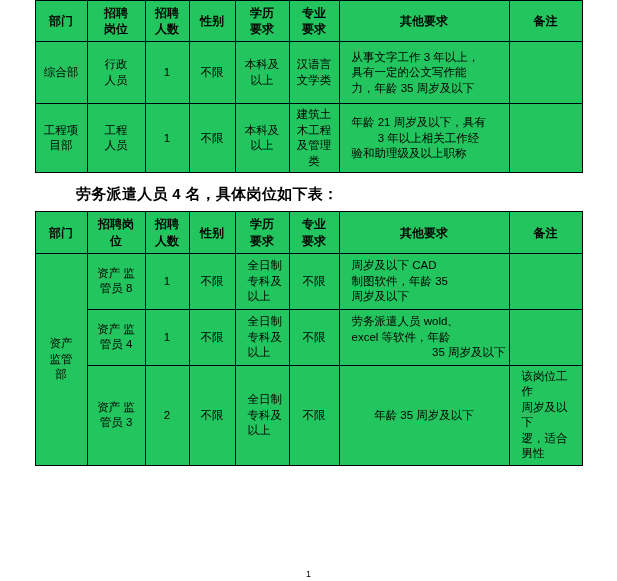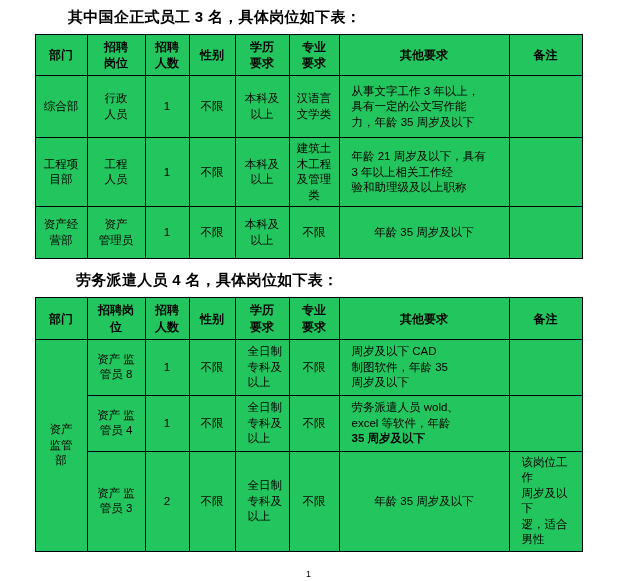--- a/index.html
+++ b/index.html
@@ -96,21 +96,20 @@
     font-size: 9px;
     color: #000;
   }
 </style>
 </head>
 <body>
 
 <div class="page">
 
   <div class="section">
-    <div class="section-title sec1-title">其中国企正式员工 3 名，具体岗位如下表：</div>
 
     <table class="tbl1">
       <colgroup>
         <col class="c-dept">
           <col class="c-post">
           <col class="c-num">
           <col class="c-sex">
         <col class="c-edu">
           <col class="c-major">
           <col class="c-other">
@@ -180,45 +179,22 @@
             <div>以上</div>
           </td>
           <td>
             <div>建筑土</div>
             <div>木工程</div>
             <div>及管理</div>
             <div>类</div>
           </td>
           <td class="left">
             <div>年龄 21 周岁及以下，具有</div>
-            <div style="">3 年以上相关工作经</div>
+            <div style="text-align:center;">3 年以上相关工作经</div>
             <div>验和助理级及以上职称</div>
-          </td>
-          <td></td>
-        </tr>
-        <tr class="r3">
-          <td>
-            <div>资产经</div>
-            <div>营部</div>
-          </td>
-          <td>
-            <div>资产</div>
-            <div>管理员</div>
-          </td>
-          <td>1</td>
-          <td>不限</td>
-          <td>
-            <div>本科及</div>
-            <div>以上</div>
-          </td>
-          <td>
-            <div>不限</div>
-          </td>
-          <td>
-            <div>年龄 35 周岁及以下</div>
           </td>
           <td></td>
         </tr>
       </tbody>
     </table>
   </div>
 
   <div class="section">
     <div class="section-title sec2-title">劳务派遣人员 4 名，具体岗位如下表：</div>
 
@@ -292,21 +268,21 @@
           <td>不限</td>
           <td class="left">
             <div>全日制</div>
             <div>专科及</div>
             <div>以上</div>
           </td>
           <td>不限</td>
           <td class="left">
             <div>劳务派遣人员 wold、</div>
             <div>excel 等软件，年龄</div>
-            <div style="text-align:left;font-weight:bold;">35 周岁及以下</div>
+            <div style="text-align:right;">35 周岁及以下</div>
           </td>
           <td></td>
         </tr>
         <tr class="g3">
           <td>
             <div>资产 监</div>
             <div>管员 3</div>
           </td>
           <td>2</td>
           <td>不限</td>

